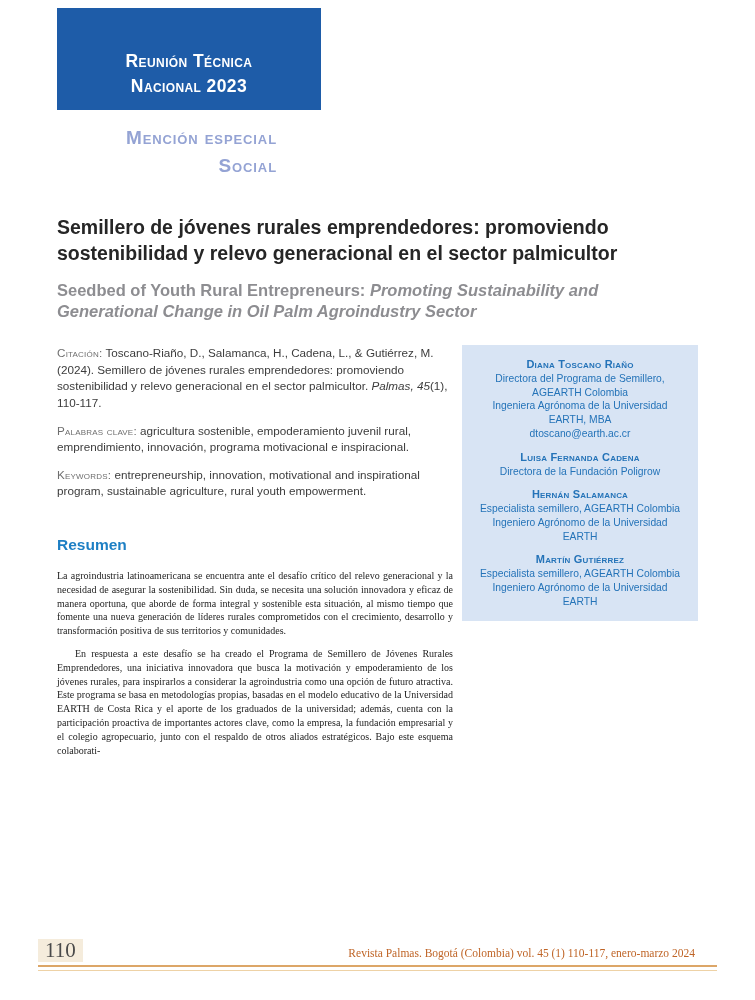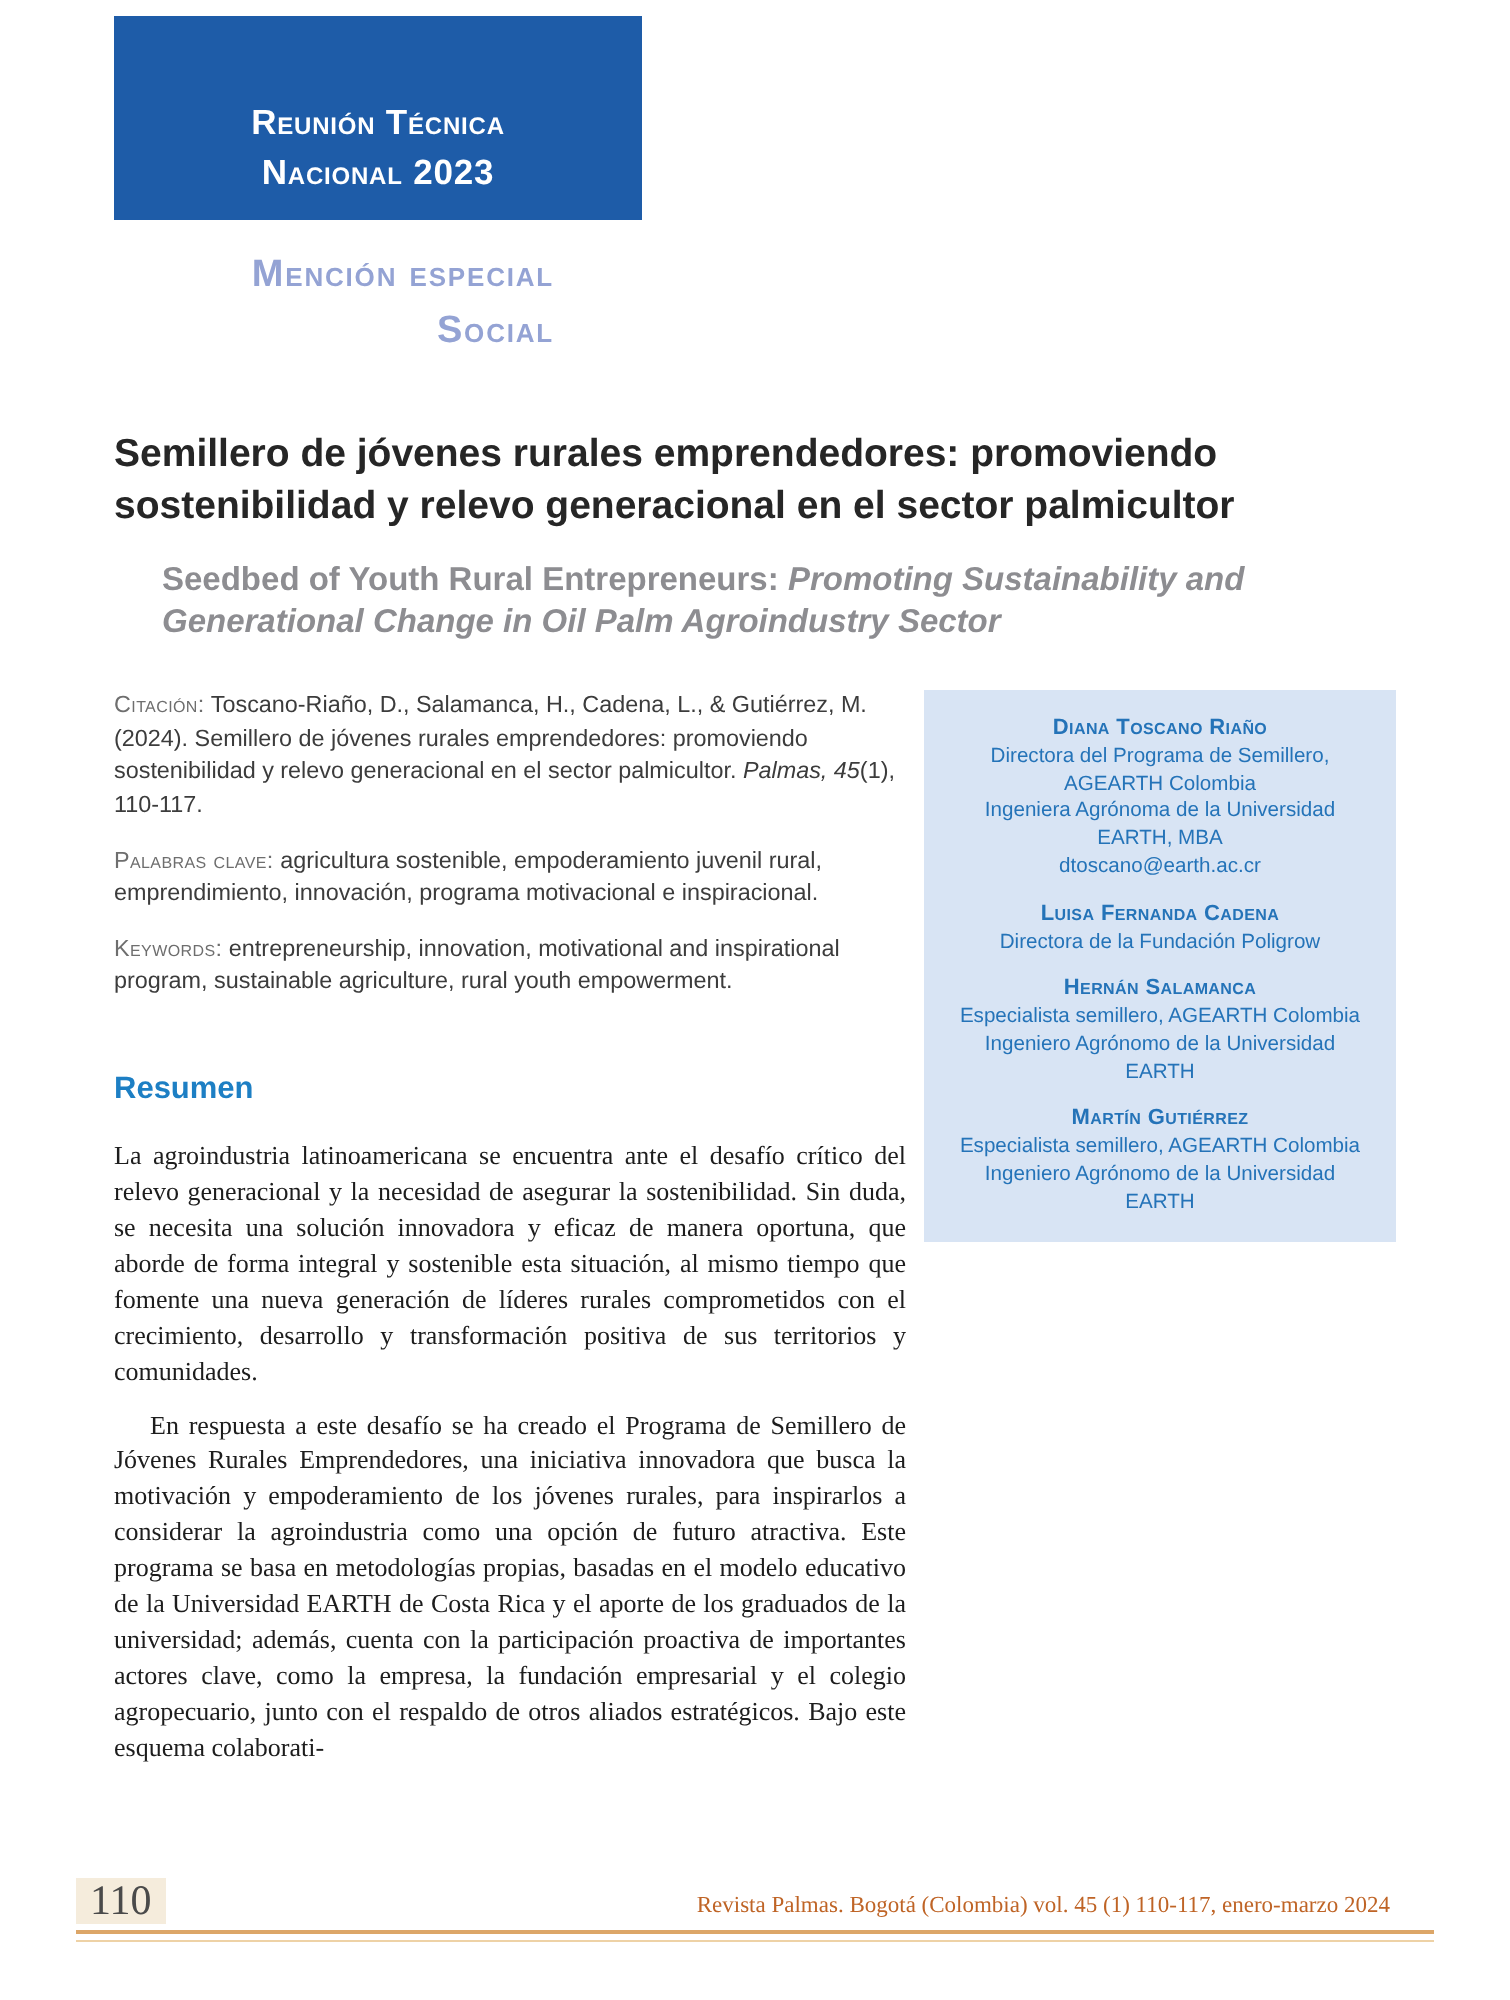--- a/index.html
+++ b/index.html
@@ -29,37 +29,37 @@
     line-height:1.45; letter-spacing:.9px;
   }
 
   
   .title {
     margin-top:36px; font-size:19.5px; font-weight:bold;
     color:var(--title_dark, #262626); line-height:1.32; max-width:645px;
   }
   .subtitle {
     margin-top:13px; font-size:16.5px; font-weight:bold;
-    color:var(--subtitle_gray, #8d8d91); line-height:1.32; max-width:575px;margin-left:24px;
+    color:var(--subtitle_gray, #8d8d91); line-height:1.32; max-width:575px;
   }
   .subtitle em { font-style:italic; }
 
   
   .columns { display:flex; gap:8px; margin-top:22px; align-items:flex-start;justify-content:space-between; }
   .col-left { width:396px; }
   .meta { font-size:11.7px; line-height:1.42; color:#3c3c3c; margin-bottom:11px; }
   .meta .label { font-variant:small-caps; color:#6e6e6e; letter-spacing:.2px; }
   .meta em { font-style:italic; }
 
   .section-heading {
     margin-top:36px; font-size:15.5px; font-weight:bold;
     color:var(--section_blue, #1d7fc4);
   }
   .body-p {
-    font-family:"Liberation Serif", serif; font-size:13px; line-height:1.38;
+    font-family:"Liberation Serif", serif; font-size:10px; line-height:1.38;
     text-align:justify; color:#1d1d1d; margin-top:15px;
   }
   .body-p.indent { text-indent:18px; margin-top:9px; }
 
   
   .authors-box {
     width:236px; background:var(--author_box_bg, #d8e4f4);
     padding:12px 8px; text-align:center;
     color:var(--author_blue, #2473b8);
     font-size:10.3px; line-height:1.34;

